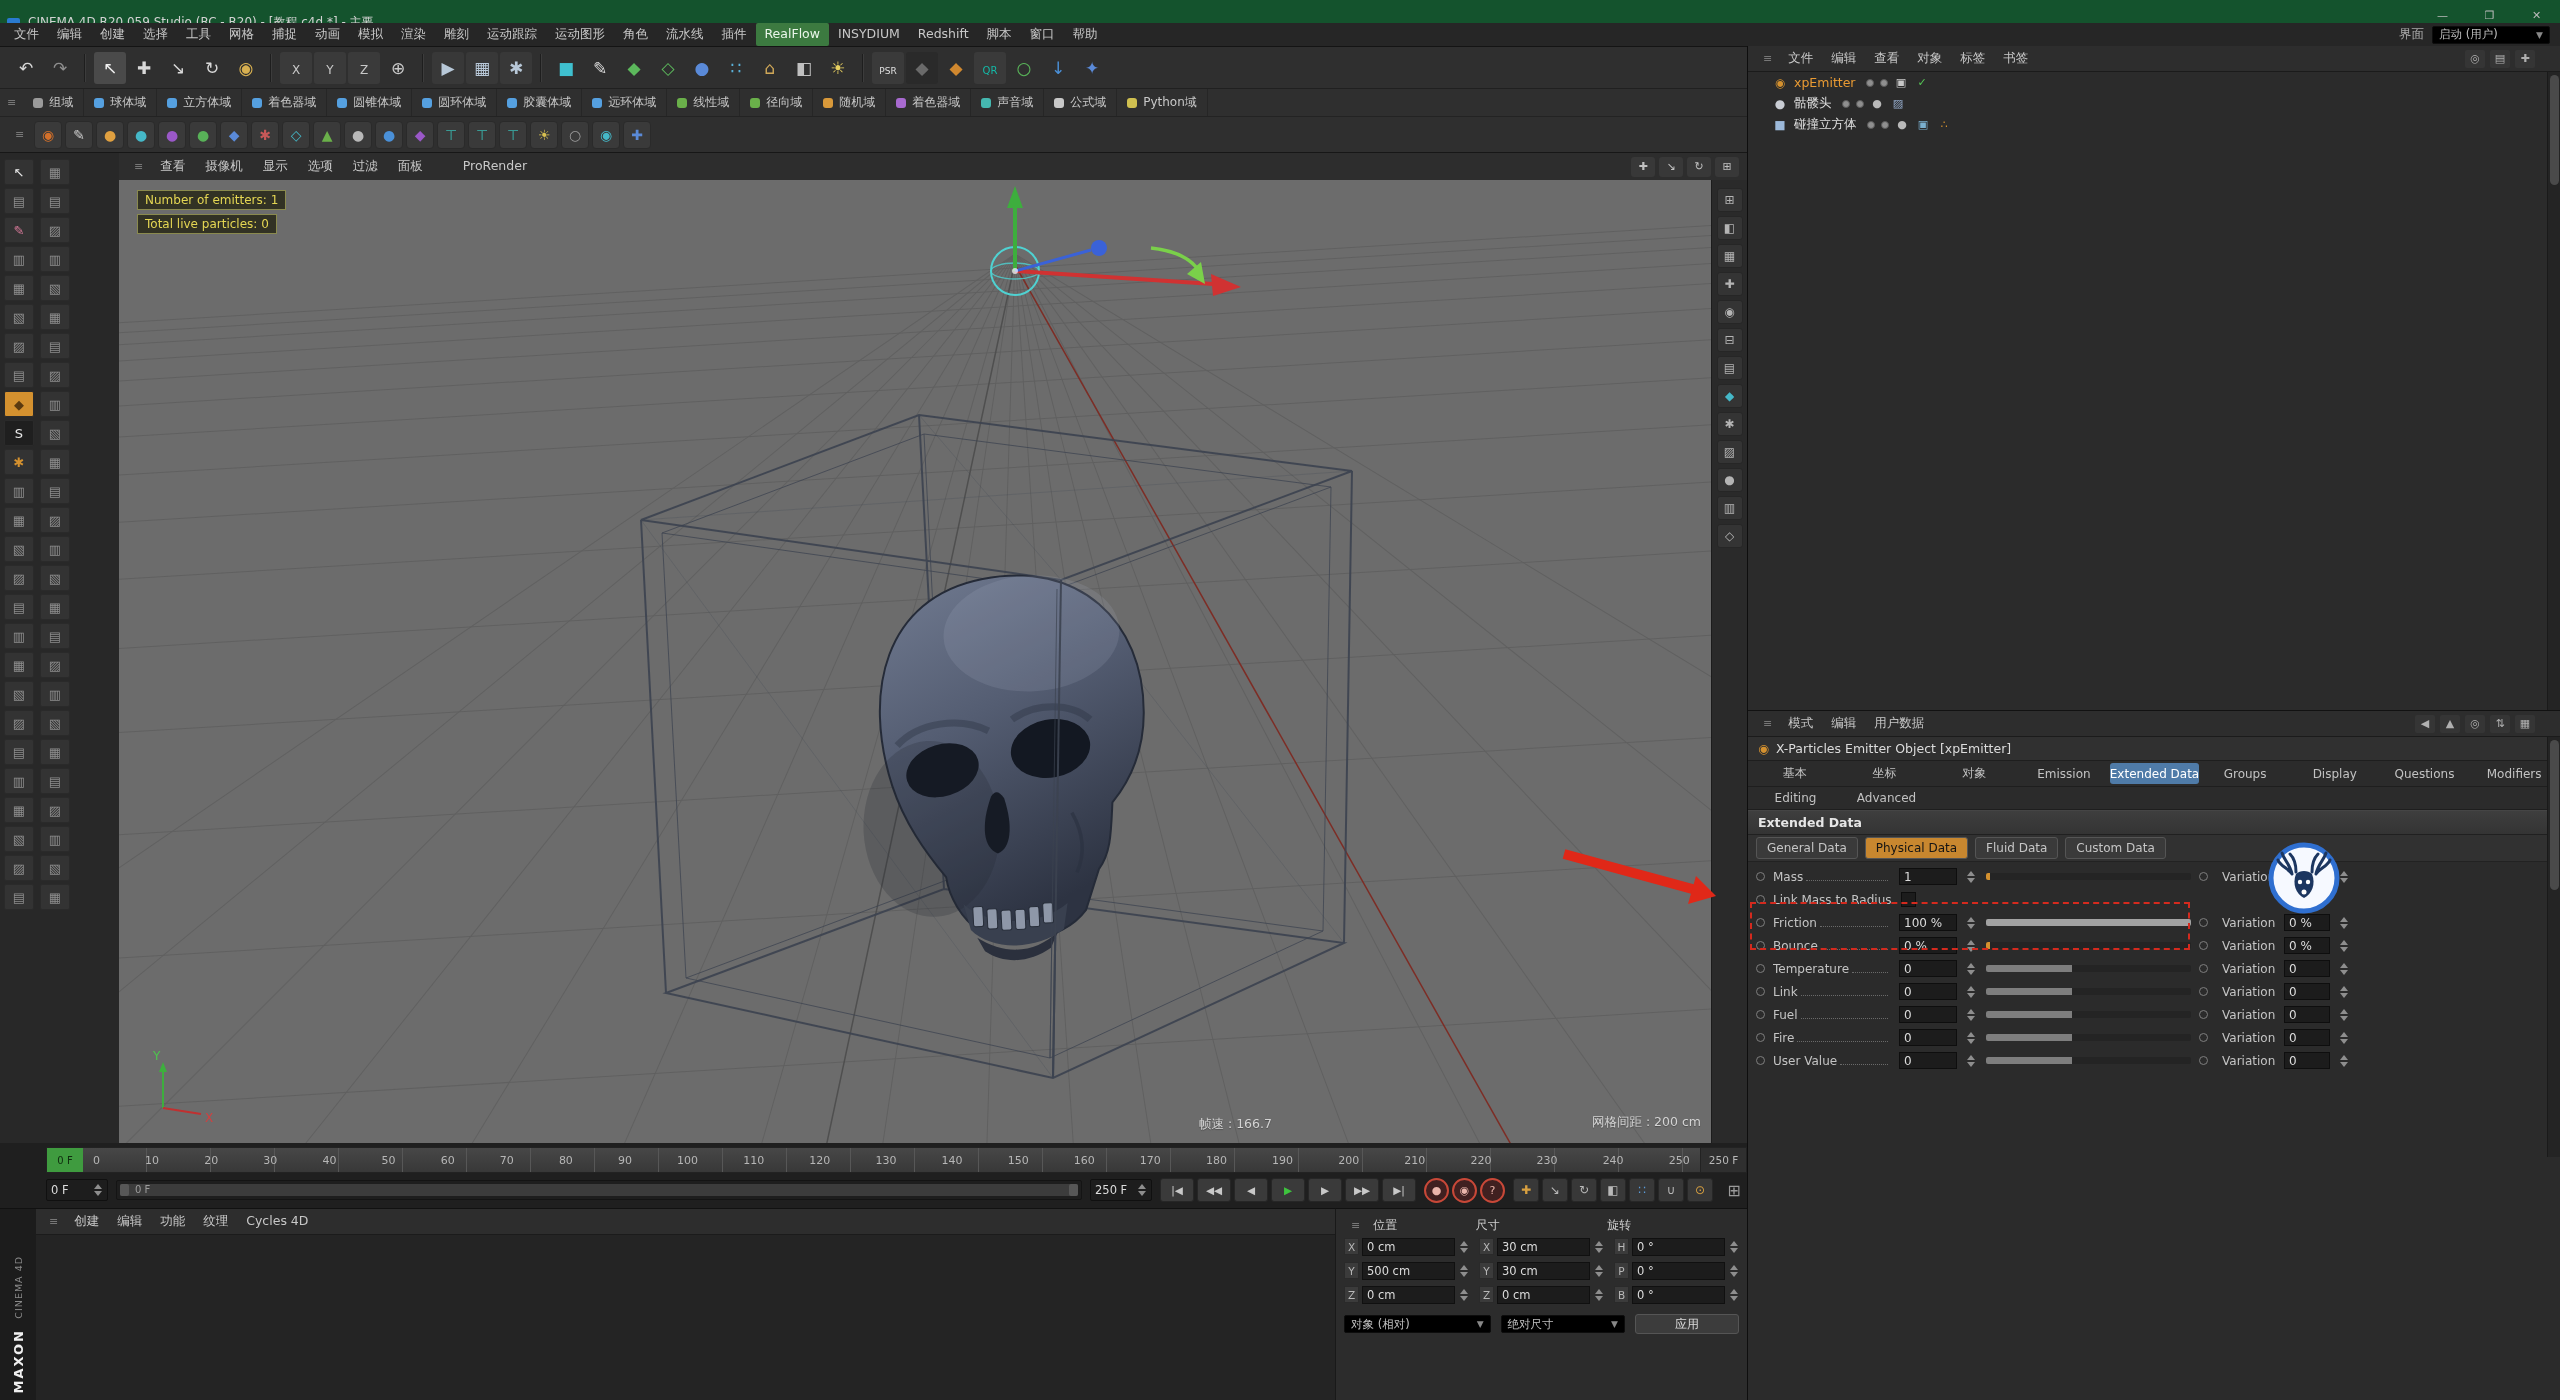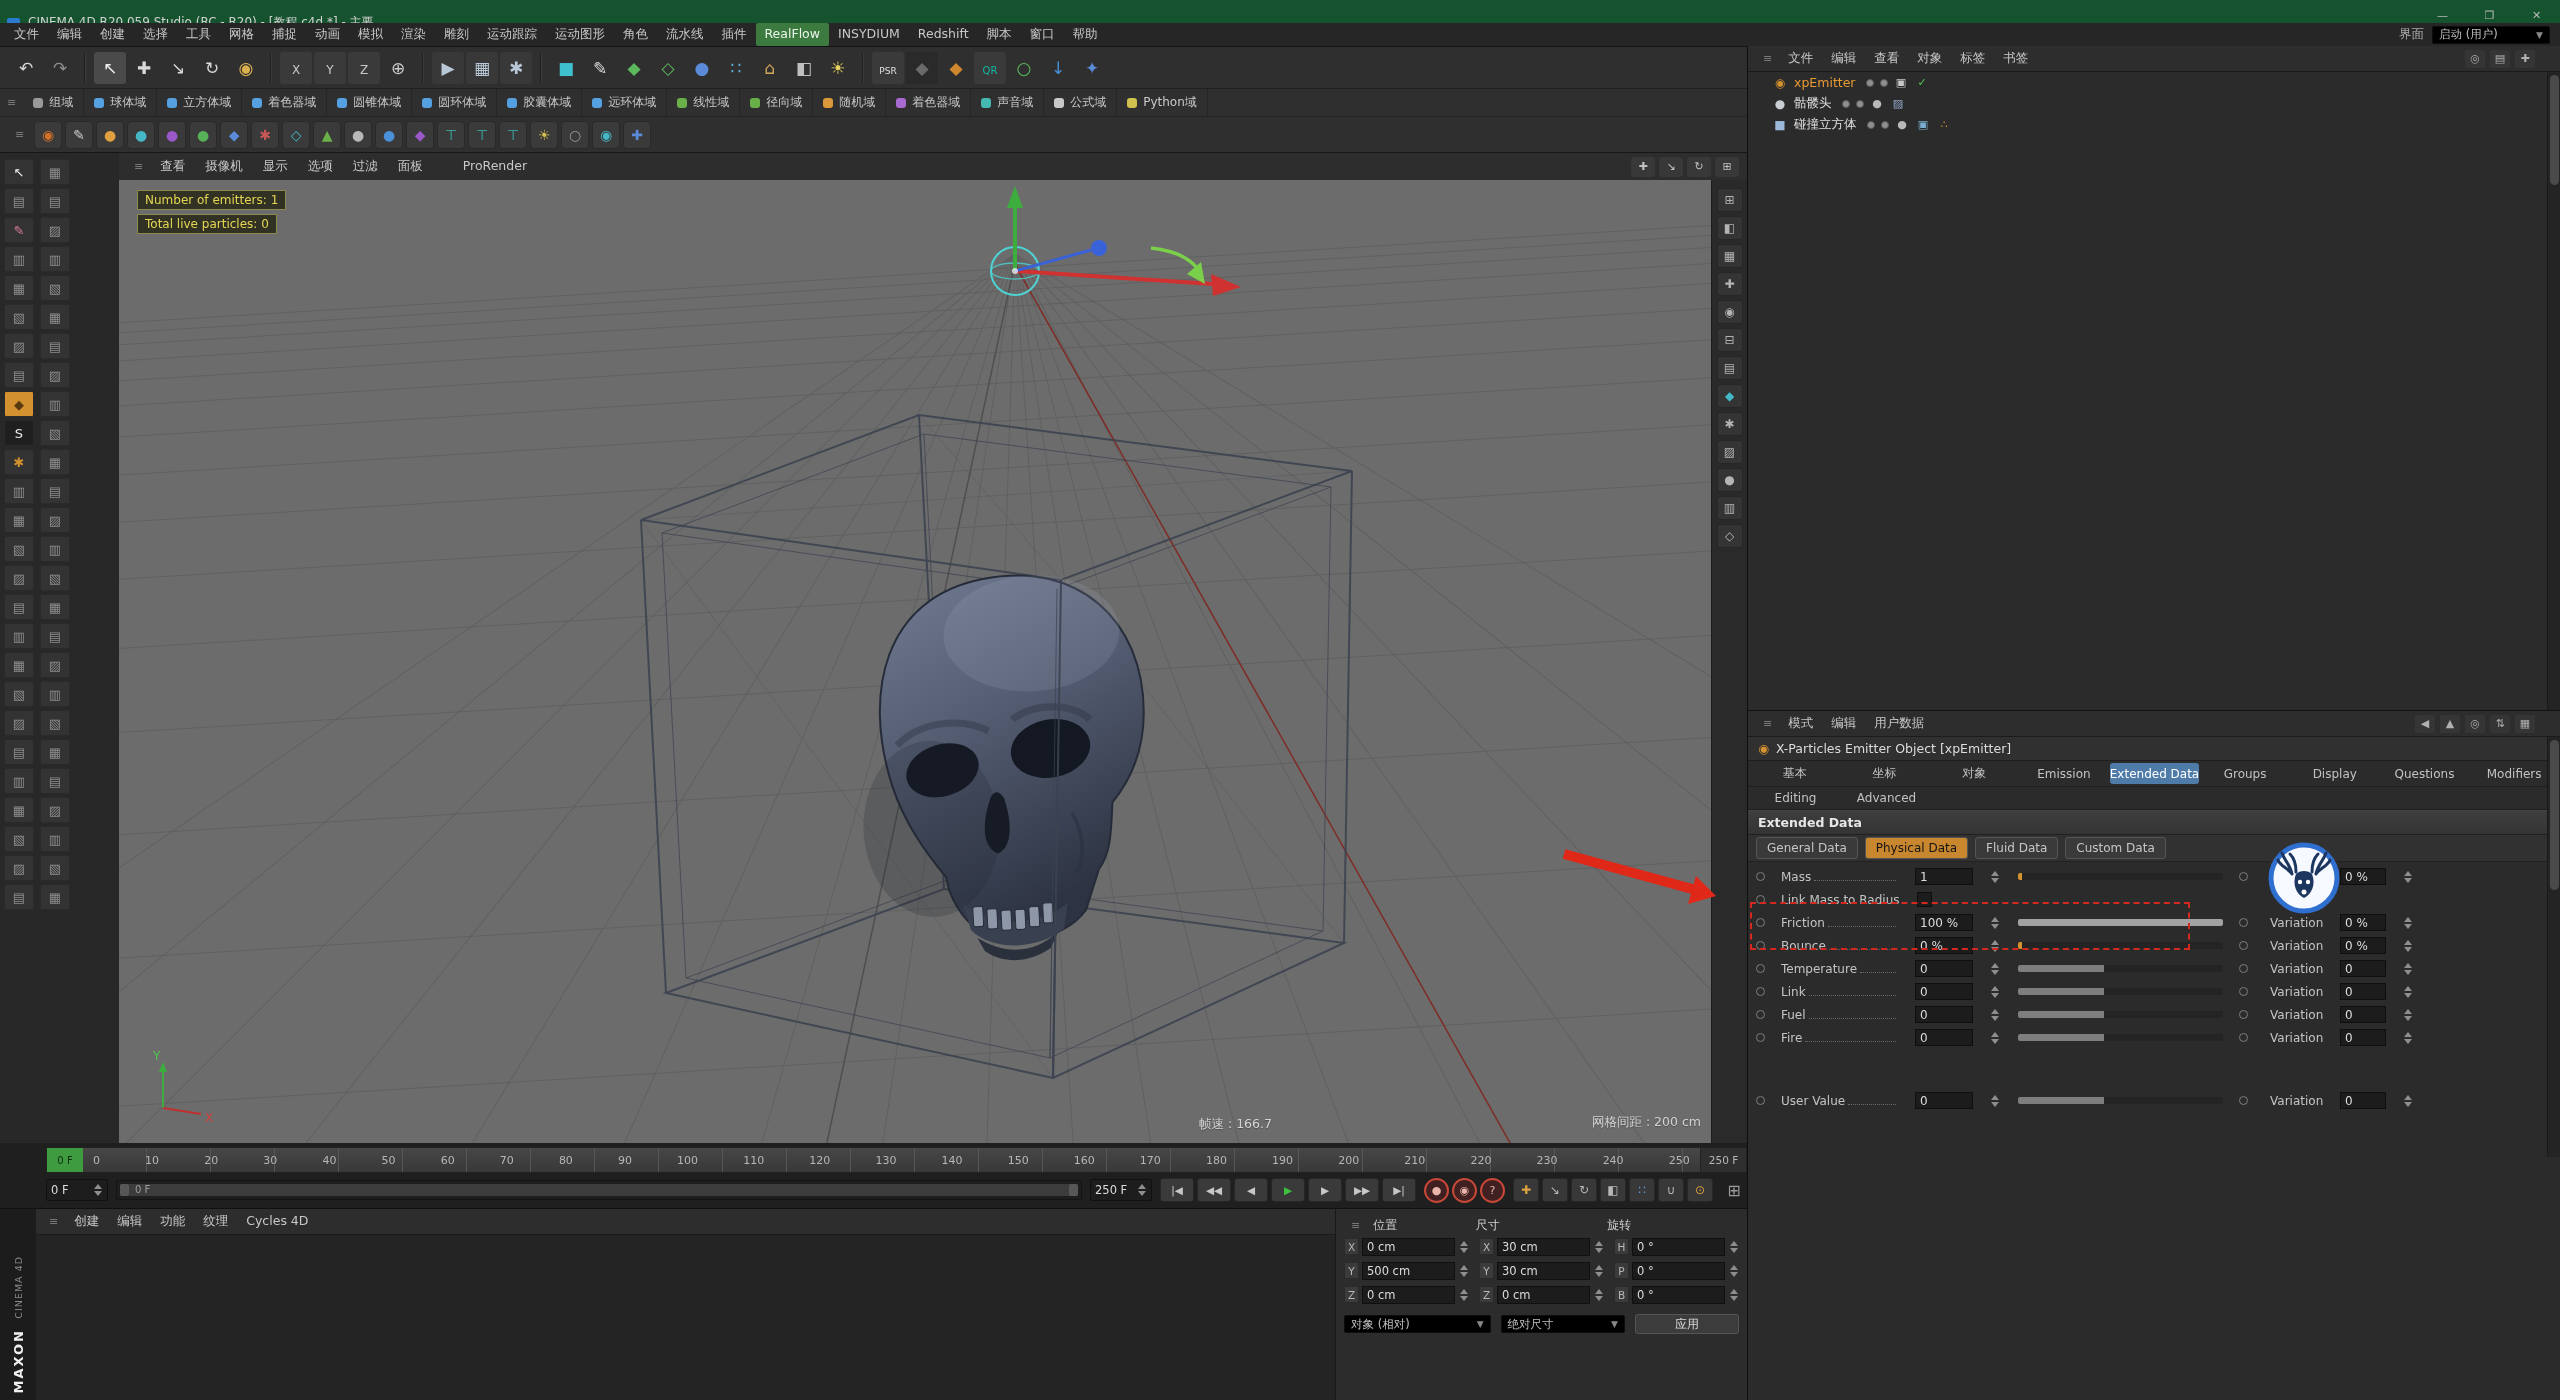--- a/index.html
+++ b/index.html
@@ -140,21 +140,21 @@
   .am-tabs{display:flex;height:26px;border-bottom:1px solid #1e1e1e;padding:0 2px;align-items:stretch}
   .am-tab{flex:1;display:flex;align-items:center;justify-content:center;font-size:12px;color:#c2c2c2;
           border-radius:3px;margin:2px 1px;white-space:nowrap}
   .am-tabs2{display:flex;height:23px;padding:0 2px;border-bottom:1px solid #1e1e1e}
   .am-tab2{width:89px;display:flex;align-items:center;justify-content:center;font-size:12px;color:#c2c2c2;margin:1px}
   .am-section{height:25px;display:flex;align-items:center;padding:0 10px;font-weight:bold;font-size:12.5px;color:#e6e6e6;
               background:linear-gradient(#3e3e3e,#343434);border-top:1px solid #454545;border-bottom:1px solid #202020}
   .am-subtabs{height:27px;display:flex;align-items:center;gap:7px;padding:0 8px;background:#313131;border-bottom:1px solid #222}
   .sub-tab{padding:3px 10px;background:#3a3a3a;border:1px solid #555;border-radius:3px;font-size:12px;color:#c6c6c6;white-space:nowrap}
   .prop-rows{display:flex;flex-direction:column;width:580px;padding:3px 0 0 8px}
-  .prop-row{display:flex;align-items:center;height:23px;gap:16px;font-size:12px;color:#c4c4c4}
+  .prop-row{display:flex;align-items:center;height:23px;gap:8px;font-size:12px;color:#c4c4c4}
   .anim-dot{width:9px;height:9px;border:1.5px solid #7e7e7e;border-radius:50%;flex:0 0 auto}
   .label-zone{width:118px;display:flex;align-items:baseline;overflow:hidden;flex:0 0 auto}
   .prop-label{white-space:nowrap}
   .leader{flex:1;border-bottom:1px dotted #6a6a6a;margin:0 3px 3px 3px;min-width:4px}
   .prop-value{width:58px;height:17px;background:#1c1c1c;border:1px solid #0e0e0e;display:flex;align-items:center;
               padding:0 4px;color:#dcdcdc;flex:0 0 auto}
   .stepper{width:11px;height:16px;display:flex;flex-direction:column;align-items:center;justify-content:center;gap:2px;flex:0 0 auto}
   .stepper i{display:block;width:0;height:0;border-left:4px solid transparent;border-right:4px solid transparent}
   .stepper .up{border-bottom:5px solid #8e8e8e}
   .stepper .down{border-top:5px solid #8e8e8e}
@@ -1391,21 +1391,21 @@
             </span>
             <span class="anim-dot"></span>
             <span class="var-label">Variation</span>
             <span class="var-value">0</span>
             <span class="stepper">
               <i class="up"></i>
               <i class="down"></i>
             </span>
           </div>
 
-          <div class="prop-row" style="order: 9; margin-top: 40px;">
+          <div class="prop-row" style="order: 9;">
             <span class="anim-dot"></span>
             <span class="label-zone">
               <span class="prop-label">User Value</span>
               <span class="leader"></span>
             </span>
             <span class="prop-value">0</span>
             <span class="stepper">
               <i class="up"></i>
               <i class="down"></i>
             </span>

